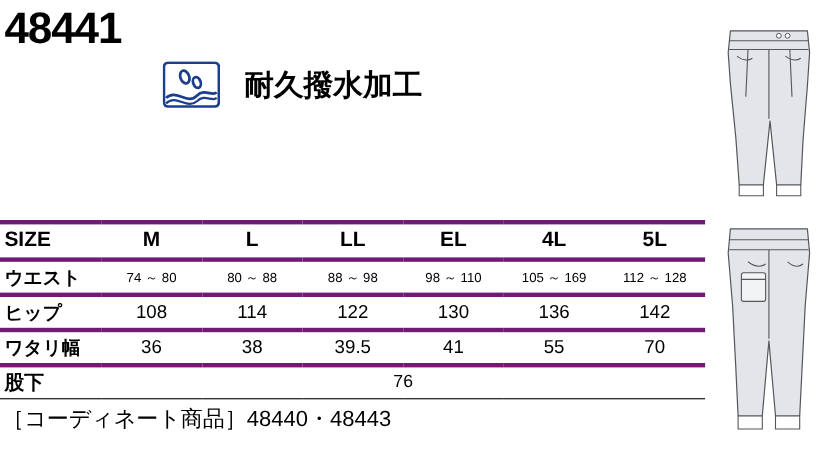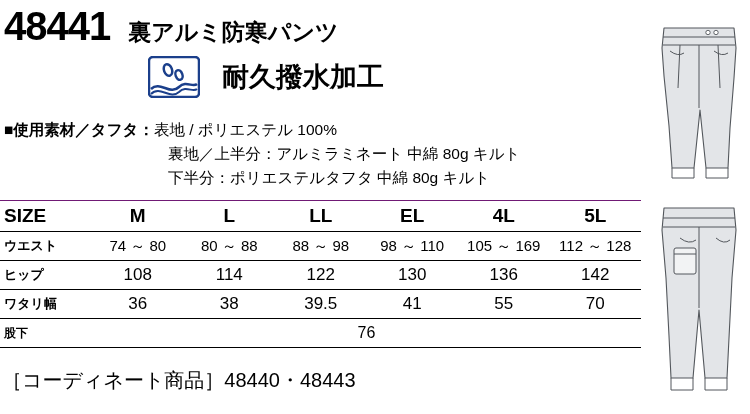--- a/index.html
+++ b/index.html
@@ -90,21 +90,21 @@
   
   table.size-table {
     position: absolute;
     left: 0;
     top: 200px;
     width: 641px;
     border-collapse: collapse;
     table-layout: fixed;
   }
   table.size-table td, table.size-table th {
-    border-top: 1px solid #701a75;
+    border-top: 4px solid #701a75;
     border-bottom: 1px solid #000;
     padding: 0;
     height: 28px;
     text-align: center;
     font-size: 16px;
     font-weight: bold;
     vertical-align: middle;
   }
   table.size-table th.hdr-label, table.size-table td.row-label {
     text-align: left;
@@ -112,34 +112,34 @@
     width: 88px;
   }
   table.size-table th {
     font-size: 19px;
     height: 30px;
   }
   table.size-table th.hdr-label {
     font-size: 19px;
   }
   table.size-table td.row-label {
-    font-size: 13px;
+    font-size: 17px;
   }
   table.size-table td.val {
     font-size: 17px;
     font-weight: normal;
   }
   table.size-table td.val.small {
-    font-size: 15px;
+    font-size: 12px;
   }
   table.size-table tr.inseam td {
     font-size: 16px;
   }
   table.size-table tr.inseam td.row-label {
-    font-size: 12px;
+    font-size: 18px;
   }
   .coordinate {
     position: absolute;
     left: 2px;
     top: 367px;
     font-size: 20px;
   }
   
   .illus {
     position: absolute;
@@ -164,50 +164,35 @@
 </style>
 </head>
 <body>
 
 <div class="page">
 
   <div class="content">
 
     <div class="title-row">
       <span class="product-code">48441</span>
-      <span class="product-name">裏アルミ防寒パンツ</span>
     </div>
 
     <div class="feature-row">
       <span class="feature-icon">
         <svg width="52" height="42" viewBox="0 0 52 42" xmlns="http://www.w3.org/2000/svg">
           <rect x="1" y="1" width="50" height="40" rx="4" ry="4" fill="#ffffff" stroke="#1b3f8b" stroke-width="2.5"></rect>
           <path d="M3 33 C12 24, 22 40, 31 31 C38 24, 45 32, 49 28" fill="none" stroke="#1b3f8b" stroke-width="2.5"></path>
           <path d="M3 38 C12 29, 22 44, 31 36 C38 29, 45 37, 49 33" fill="none" stroke="#1b3f8b" stroke-width="2"></path>
           <ellipse cx="20" cy="14" rx="4" ry="6" transform="rotate(-20 20 14)" fill="#ffffff" stroke="#1b3f8b" stroke-width="2.5"></ellipse>
           <ellipse cx="31" cy="19" rx="3.4" ry="5" transform="rotate(-20 31 19)" fill="#ffffff" stroke="#1b3f8b" stroke-width="2.5"></ellipse>
         </svg>
       </span>
       <span class="feature-label">耐久撥水加工</span>
     </div>
 
-    <div class="materials">
-      <div class="mat-line">
-        <span class="mat-head">■使用素材／タフタ：</span>
-        <span>表地 / ポリエステル 100%</span>
-      </div>
-      <div class="mat-line">
-        <span class="mat-indent"></span>
-        <span>裏地／上半分：アルミラミネート 中綿 80g キルト</span>
-      </div>
-      <div class="mat-line">
-        <span class="mat-indent"></span>
-        <span>下半分：ポリエステルタフタ 中綿 80g キルト</span>
-      </div>
-    </div>
 
     <table class="size-table">
       <thead>
         <tr>
           <th class="hdr-label">SIZE</th>
           <th>M</th>
           <th>L</th>
           <th>LL</th>
           <th>EL</th>
           <th>4L</th>

